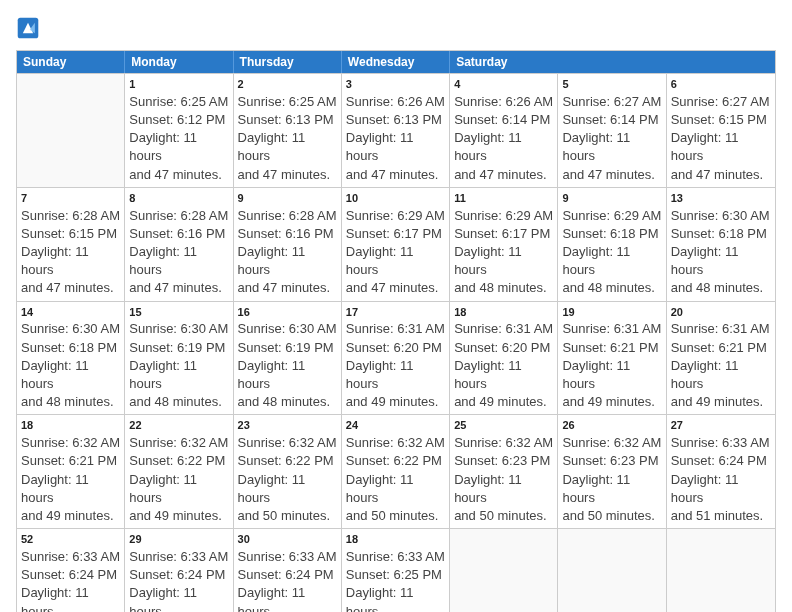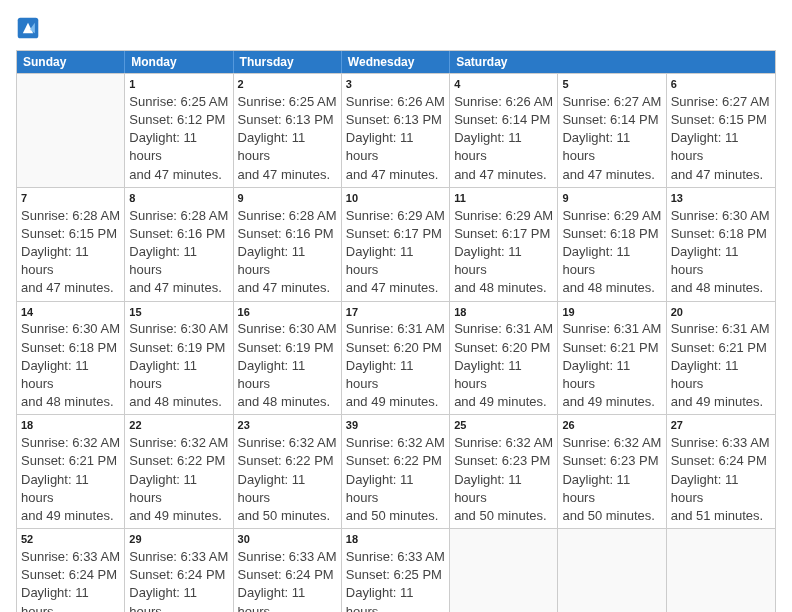--- a/index.html
+++ b/index.html
@@ -300,21 +300,21 @@
 and 49 minutes.</div>
           </div>
           <div class="cal-cell">
             <div class="day-num">23</div>
             <div class="cell-text" style="white-space: pre-line;">Sunrise: 6:32 AM
 Sunset: 6:22 PM
 Daylight: 11 hours
 and 50 minutes.</div>
           </div>
           <div class="cal-cell">
-            <div class="day-num">39</div>
+            <div class="day-num">24</div>
             <div class="cell-text" style="white-space: pre-line;">Sunrise: 6:32 AM
 Sunset: 6:22 PM
 Daylight: 11 hours
 and 50 minutes.</div>
           </div>
           <div class="cal-cell">
             <div class="day-num">25</div>
             <div class="cell-text" style="white-space: pre-line;">Sunrise: 6:32 AM
 Sunset: 6:23 PM
 Daylight: 11 hours

